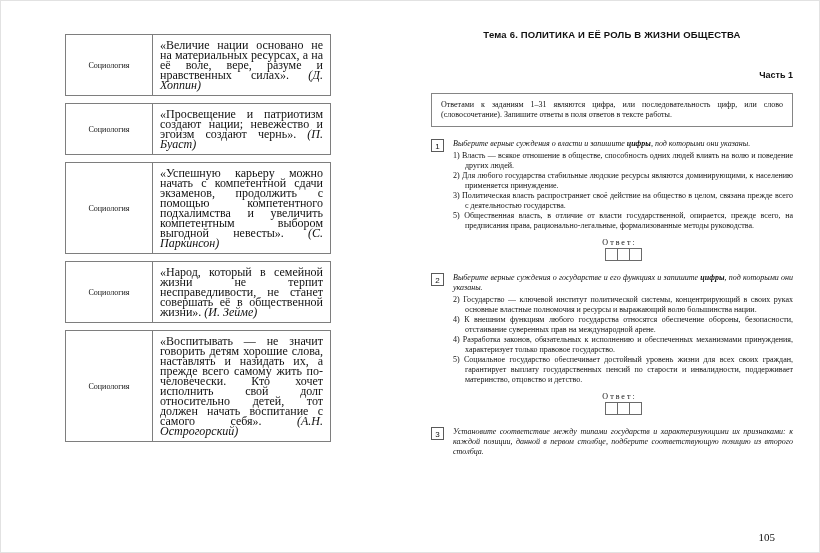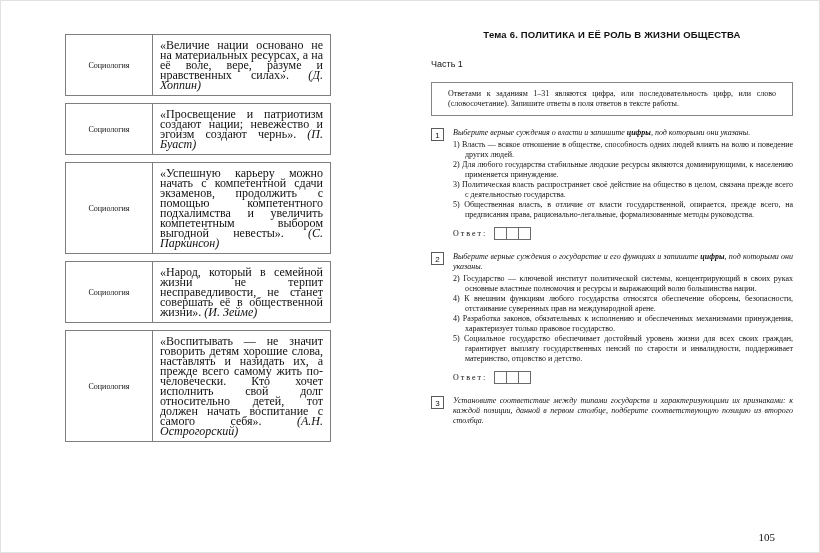--- a/index.html
+++ b/index.html
@@ -15,30 +15,30 @@
   }
   
   .left-col{position:absolute;left:64px;top:33px;width:266px;}
   .s-row{display:flex;border:1px solid #7e7e7e;margin-bottom:7px;background:#fff;}
   .s-term{flex:0 0 86px;border-right:1px solid #7e7e7e;display:flex;align-items:center;justify-content:center;font-size:8px;}
   .s-quote{flex:1;padding:5px 7px;font-size:12px;line-height:10px;text-align:justify;}
   .s-quote .author{font-style:italic;}
   
   .right-col{position:absolute;left:430px;top:28px;width:362px;}
   .r-title{text-align:center;font-family:"Liberation Sans",sans-serif;font-weight:bold;font-size:9.5px;line-height:12px;letter-spacing:.2px;}
-  .r-part{text-align:left;font-family:"Liberation Sans",sans-serif;font-weight:normal;font-size:9px;margin-top:18px;}
-  .instr-box{border:1px solid #858585;margin-top:13px;padding:6px 16px;font-size:8px;line-height:10px;text-align:justify;}
+  .r-part{text-align:right;font-family:"Liberation Sans",sans-serif;font-weight:bold;font-size:9px;margin-top:29px;}
+  .instr-box{border:1px solid #858585;margin-top:13px;padding:6px 9px;font-size:8px;line-height:10px;text-align:justify;}
   .task{display:flex;margin-top:12px;}
   .task-num{flex:0 0 13px;height:13px;border:1px solid #5a5a5a;font-size:8px;line-height:13px;text-align:center;font-family:"Liberation Sans",sans-serif;margin-right:9px;box-sizing:border-box;}
   .task-body{flex:1;font-size:8px;line-height:10px;}
   .task-intro{text-align:justify;font-style:italic;}
   .task-intro b{font-weight:bold;}
   .task-opts{margin-top:2px;}
   .opt{padding-left:12px;text-indent:-12px;text-align:justify;}
-  .answer-row{display:flex;align-items:center;margin-top:7px;}
+  .answer-row{display:flex;align-items:center;margin-top:7px;flex-direction:column;}
   .answer-label{letter-spacing:2px;font-size:8px;margin-right:7px;}
   .answer-cells{display:flex;}
   .answer-cell{width:11px;height:11px;border:1px solid #6a6a6a;margin-left:-1px;background:#fff;}
   .answer-cell:first-child{margin-left:0;}
   .page-number{position:absolute;right:44px;bottom:9px;font-size:11px;}
 </style>
 </head>
 <body>
 
 <div class="page">

